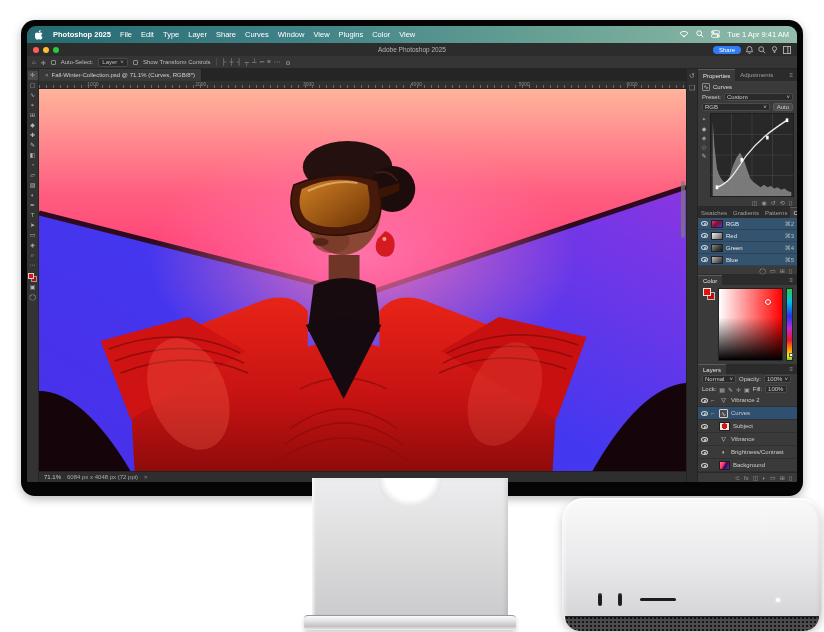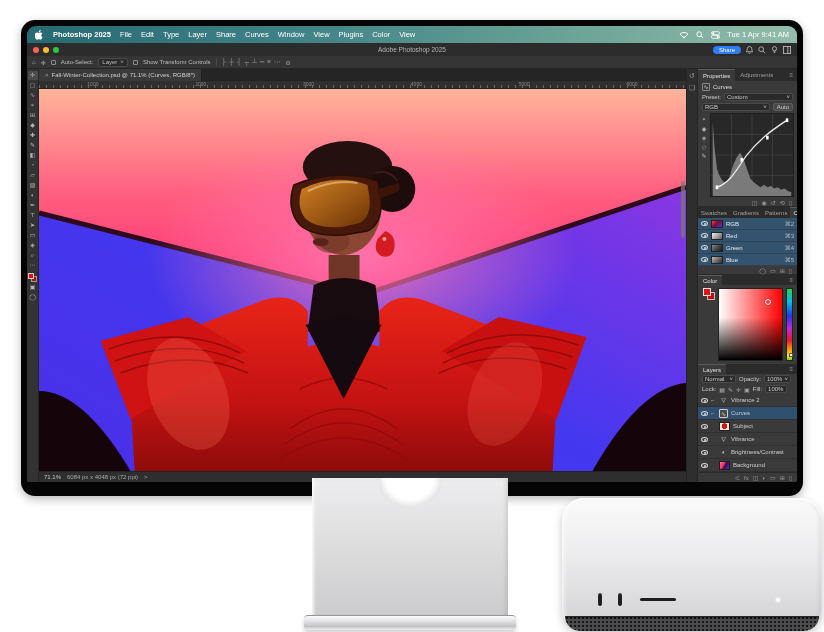--- a/index.html
+++ b/index.html
@@ -17,21 +17,21 @@
   .mac-ports { position:absolute; left:0; right:0; top:92px; height:20px; }
   .usbc { position:absolute; width:4px; height:13px; border-radius:2px; background:#1d1d1f; box-shadow:inset 0 1px 1px rgba(255,255,255,.25); }
   .sd-slot { position:absolute; left:78px; top:8px; width:36px; height:3px; border-radius:2px; background:#1d1d1f; }
   .power-led { position:absolute; right:42px; top:8px; width:4px; height:4px; border-radius:50%; background:#fff; box-shadow:0 0 3px #fff; }
 
   
   .menubar { height:17px; flex:0 0 17px; background:linear-gradient(90deg,#266a72 0%,#3f8287 35%,#6aa395 70%,#93bcab 100%); display:flex; align-items:center; padding:0 8px; color:#fff; font-size:7.5px; gap:9px; }
   .menubar .apple { width:9px; height:10px; flex:0 0 auto; }
   .menu-items { display:flex; gap:9px; align-items:center; }
   .menu-items .item:first-of-type { font-weight:bold; }
-  .mb-right { margin-left:auto; display:flex; align-items:center; gap:7px; }
+  .mb-right { margin-left:auto; display:flex; align-items:flex-start; gap:7px; }
   .mb-right svg { display:block; }
 
   
   .ps-window { flex:1; display:flex; flex-direction:column; background:#383838; min-height:0; border-radius:4px 4px 0 0; overflow:hidden; }
   .titlebar { height:13px; flex:0 0 13px; background:#2c2c2c; display:flex; align-items:center; padding:0 6px; position:relative; }
   .lights { display:flex; gap:4px; }
   .light { width:6px; height:6px; border-radius:50%; }
   .win-title { position:absolute; left:0; right:0; text-align:center; color:#b5b5b5; font-size:6.5px; pointer-events:none; }
   .tb-right { margin-left:auto; display:flex; align-items:center; gap:5px; z-index:1; }
   .share-btn { background:#2f7cf6; color:#fff; font-size:6px; padding:1px 6px; border-radius:6px; }

